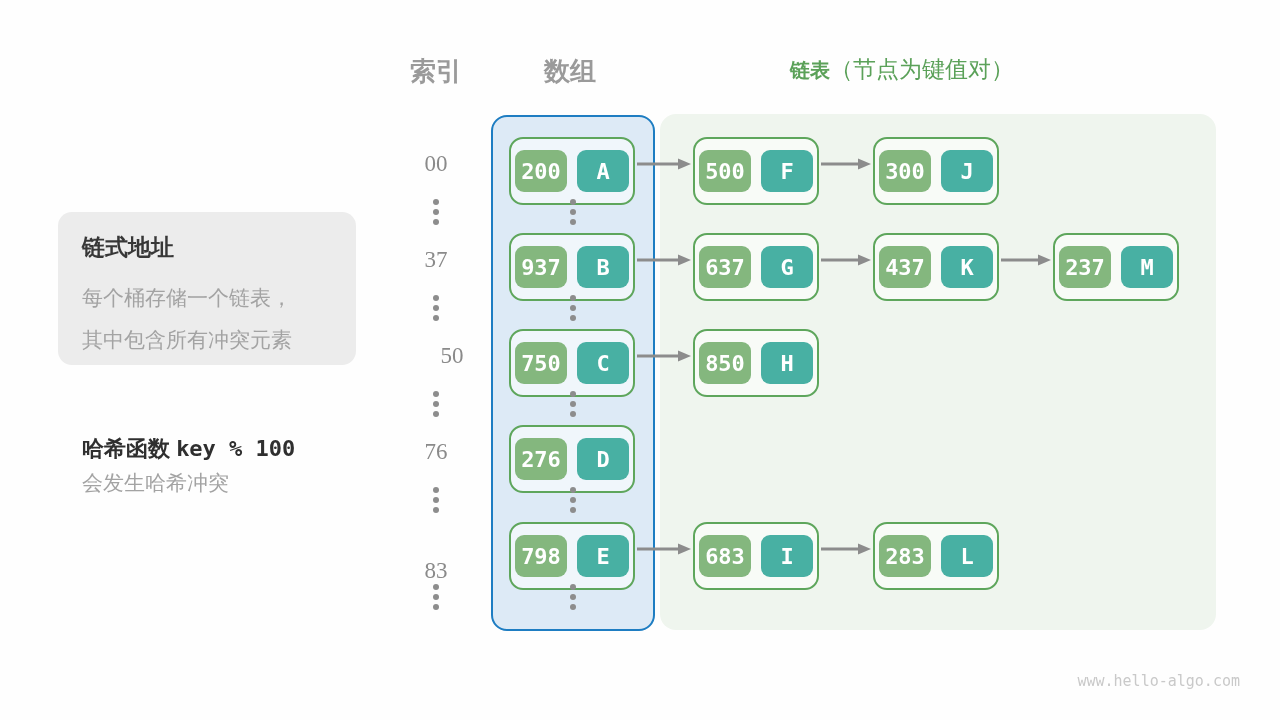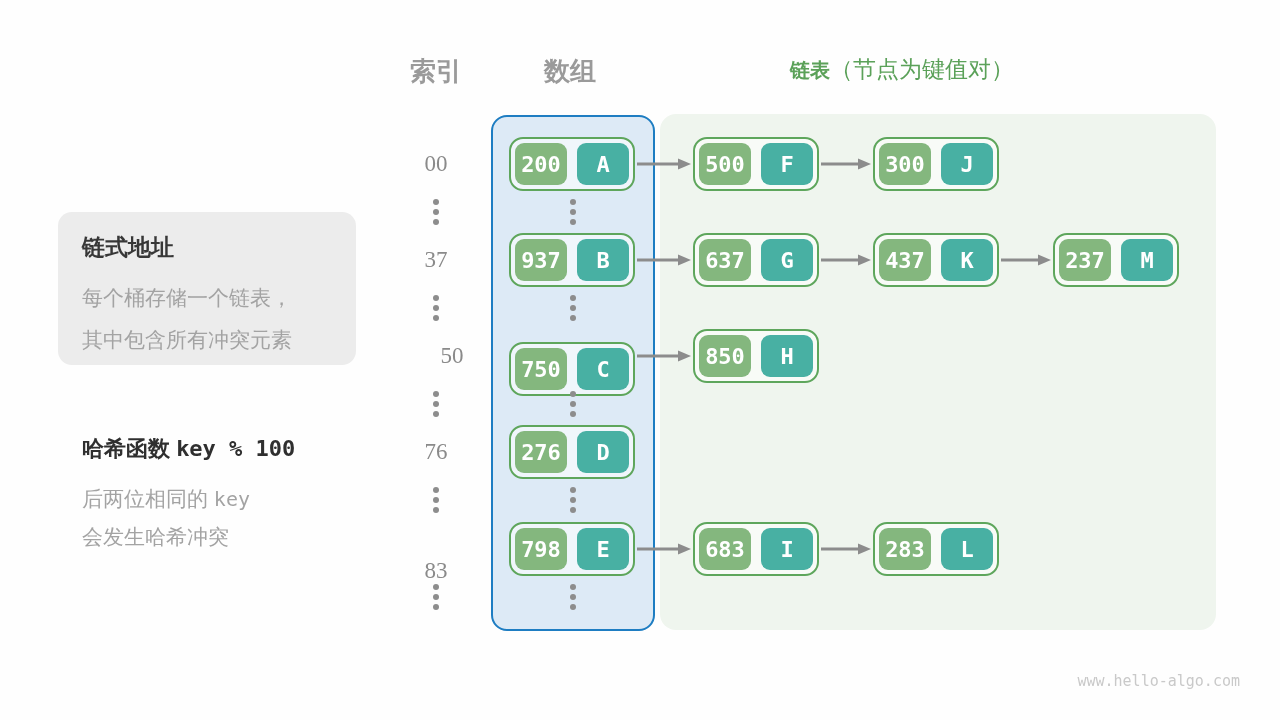--- a/index.html
+++ b/index.html
@@ -39,21 +39,21 @@
   
   .info-box{
     position:absolute;left:58px;top:212px;width:298px;height:153px;
     background:#ececec;border-radius:14px;padding:20px 24px;
   }
   .info-box .title{font-size:23px;font-weight:bold;color:var(--dark-text);margin-bottom:14px;}
   .info-box .line{font-size:21px;color:#a3a3a3;line-height:42px;white-space:nowrap;}
 
   
   .hash-note{position:absolute;left:82px;top:434px;white-space:nowrap;}
-  .hash-note .title{font-size:22px;font-weight:bold;color:#2f2f2f;margin-bottom:16px;}
+  .hash-note .title{font-size:22px;font-weight:bold;color:#2f2f2f;}
   .hash-note .code{font-family:"DejaVu Sans Mono",monospace;}
   .hash-note .line{font-size:21px;color:#a3a3a3;line-height:38px;}
   .hash-note .line .code{font-size:20px;}
 
   
   .list-region{
     position:absolute;left:660px;top:114px;width:556px;height:516px;
     background:var(--list-fill);border-radius:16px;
   }
   .array-region{
@@ -71,21 +71,21 @@
 
   
   .vdots{
     position:absolute;transform:translate(-50%,-50%);
     display:flex;flex-direction:column;align-items:center;gap:4px;
   }
   .vdots i{display:block;width:6px;height:6px;border-radius:50%;background:#8d8d8d;}
 
   
   .node{
-    position:absolute;width:126px;height:54px;
+    position:absolute;width:126px;height:68px;
     border:2px solid var(--node-border);border-radius:14px;
     background:rgba(255,255,255,0.55);
     display:flex;align-items:center;justify-content:center;gap:10px;
     padding:4px;
   }
   .cell{
     display:flex;align-items:center;justify-content:center;
     width:55px;height:42px;border-radius:9px;
     font-family:"DejaVu Sans Mono",monospace;
     font-size:22px;font-weight:bold;color:#ffffff;
@@ -121,24 +121,20 @@
     <div class="title">链式地址</div>
     <div class="line">每个桶存储一个链表，</div>
     <div class="line">其中包含所有冲突元素</div>
   </div>
 
   <div class="hash-note">
     <div class="title">
       <span>哈希函数</span>
       <span class="code">key % 100</span>
     </div>
-    <div class="line">
-      <span>后两位相同的</span>
-      <span class="code">key</span>
-    </div>
     <div class="line">会发生哈希冲突</div>
   </div>
 
   <div id="rows">
       <div class="index-label" style="left:436px;top:164px;">00</div>
       <div class="node" style="left:509px;top:137px;">
         <span class="cell key">200</span>
         <span class="cell val">A</span>
       </div>
       <div class="node" style="left:693px;top:137px;align-items:center;">
@@ -200,21 +196,21 @@
         <i></i>
         <i></i>
         <i></i>
       </div>
       <div class="vdots" style="left:573px;top:308px;">
         <i></i>
         <i></i>
         <i></i>
       </div>
       <div class="index-label" style="left:436px;top:356px;margin-left:16px;">50</div>
-      <div class="node" style="left:509px;top:342px;justify-content:space-between;">
+      <div class="node" style="left:509px;top:329px;justify-content:space-between;">
         <span class="cell key">750</span>
         <span class="cell val">C</span>
       </div>
       <div class="node" style="left:693px;top:329px;">
         <span class="cell key">850</span>
         <span class="cell val">H</span>
       </div>
       <svg class="arrow" width="54" height="16" style="left:637px;top:348px;">
         <line x1="0" y1="8" x2="42" y2="8"></line>
         <polygon points="41,2.5 54,8 41,13.5"></polygon>

